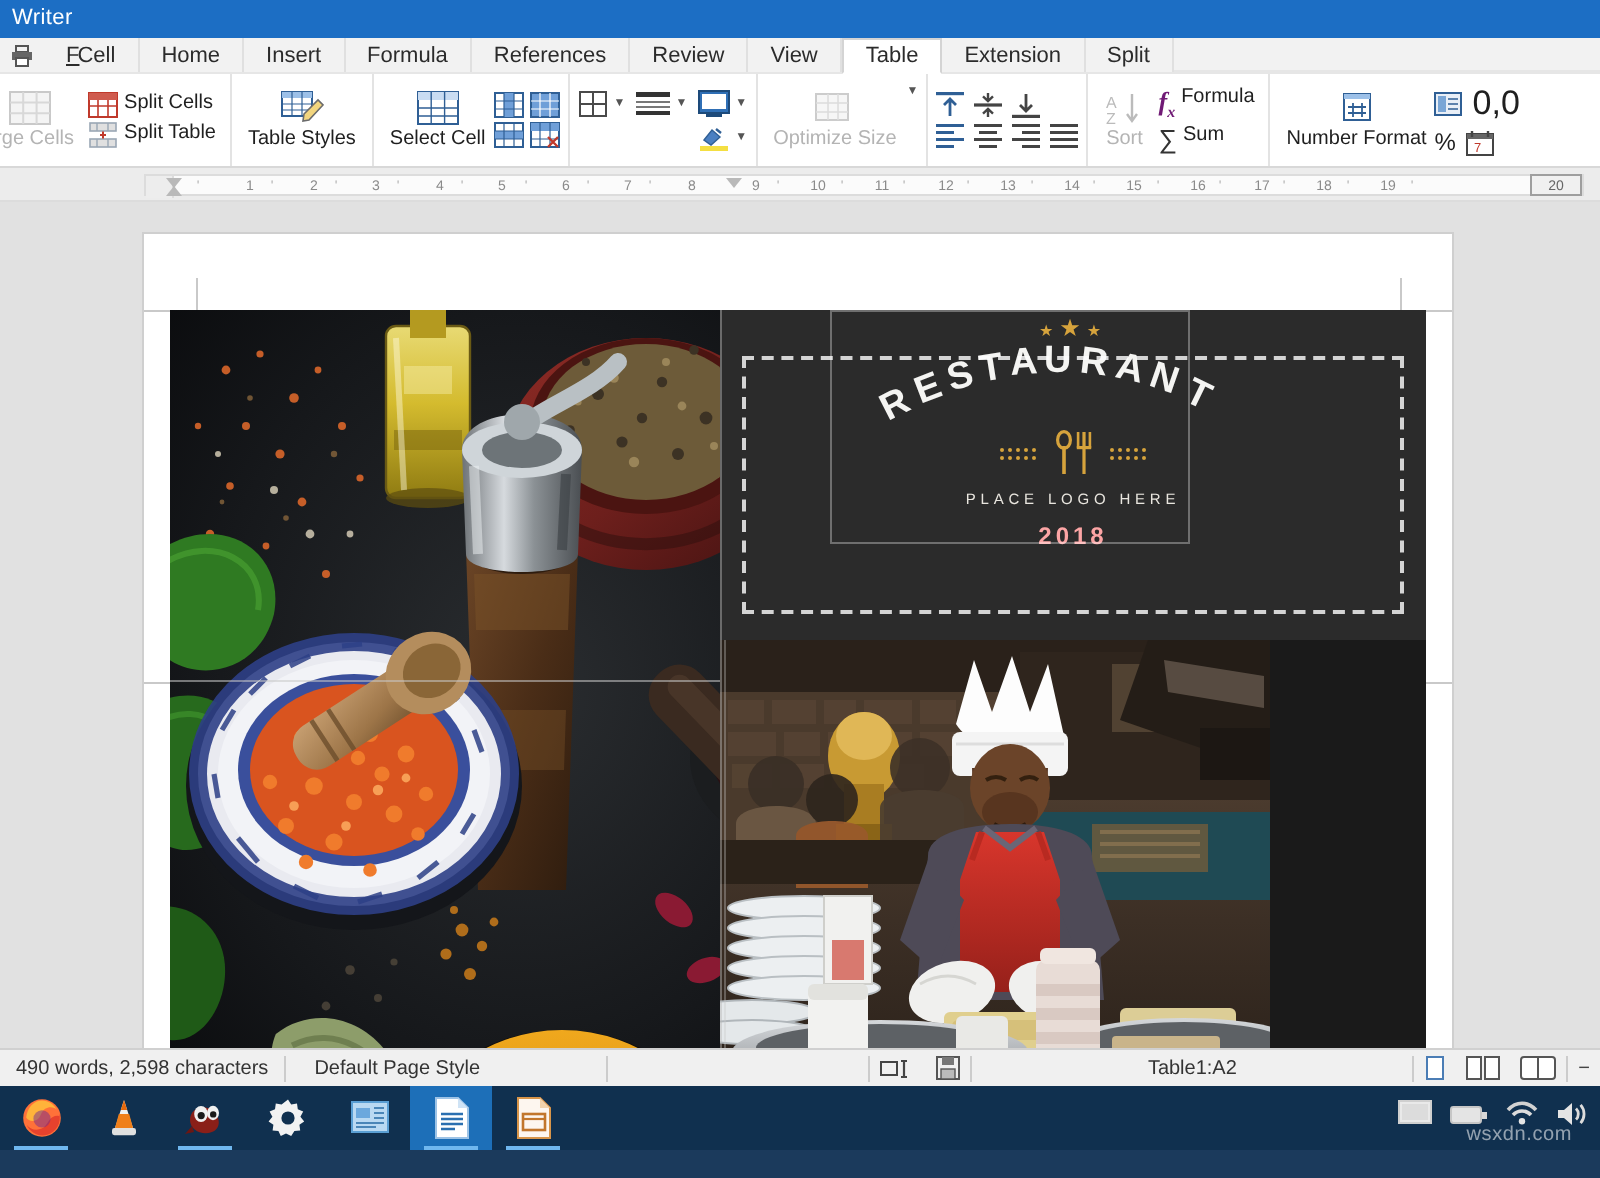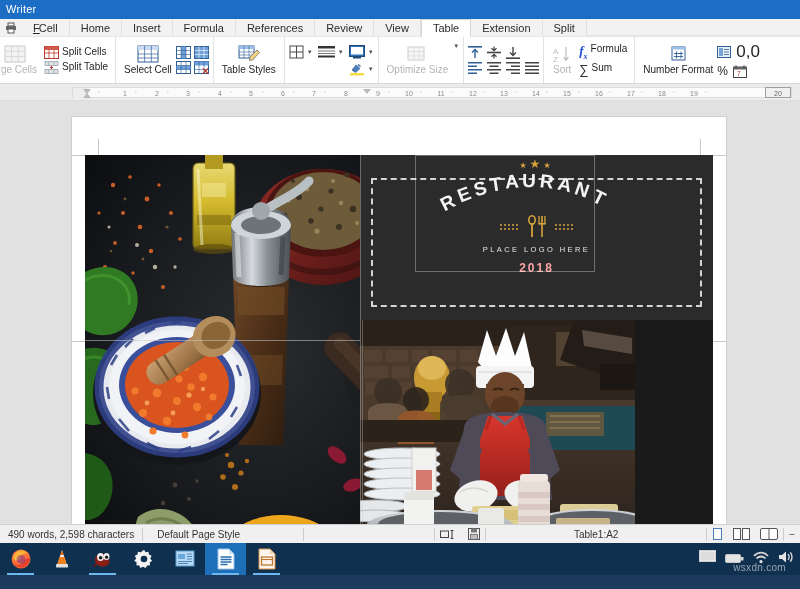--- a/index.html
+++ b/index.html
@@ -369,74 +369,74 @@
         </span>
         <span class="lbl">Split Table</span>
       </div>
     </div>
   </div>
 
   <div class="rgroup">
     <div class="rbig">
       <span class="gi">
         <svg width="22" height="18" viewBox="0 0 22 18">
-          <rect x="1" y="1" width="20" height="16" fill="#ffffff" stroke="#2f5f95"></rect>
-          <rect x="1" y="1" width="20" height="4" fill="#c9dcf2"></rect>
-          <path d="M1 9H21M1 13H21M7.6 1V17M14.3 1V17" stroke="#2f5f95" stroke-width="0.7"></path>
-        </svg>
-      </span>
-      <span class="lbl">Select Cell</span>
-    </div>
-    <div class="rcol" style="gap:2px">
-      <div style="display:flex;gap:3px">
-        <span class="gi">
-          <svg width="15" height="13" viewBox="0 0 15 13">
-            <rect x="0.5" y="0.5" width="14" height="12" fill="#fff" stroke="#2f5f95"></rect>
-            <rect x="5" y="0.5" width="5" height="12" fill="#6f9fd8"></rect>
-            <path d="M0.5 4.5H14.5M0.5 8.5H14.5M5 0.5V12.5M10 0.5V12.5" stroke="#2f5f95" stroke-width="0.6"></path>
-          </svg>
-        </span>
-        <span class="gi">
-          <svg width="15" height="13" viewBox="0 0 15 13">
-            <rect x="0.5" y="0.5" width="14" height="12" fill="#6f9fd8" stroke="#2f5f95"></rect>
-            <path d="M0.5 4.5H14.5M0.5 8.5H14.5M5 0.5V12.5M10 0.5V12.5" stroke="#fff" stroke-width="0.6"></path>
-          </svg>
-        </span>
-      </div>
-      <div style="display:flex;gap:3px">
-        <span class="gi">
-          <svg width="15" height="13" viewBox="0 0 15 13">
-            <rect x="0.5" y="0.5" width="14" height="12" fill="#fff" stroke="#2f5f95"></rect>
-            <rect x="0.5" y="4.5" width="14" height="4" fill="#6f9fd8"></rect>
-            <path d="M0.5 4.5H14.5M0.5 8.5H14.5M5 0.5V12.5M10 0.5V12.5" stroke="#2f5f95" stroke-width="0.6"></path>
-          </svg>
-        </span>
-        <span class="gi">
-          <svg width="15" height="13" viewBox="0 0 15 13">
-            <rect x="0.5" y="0.5" width="14" height="12" fill="#fff" stroke="#2f5f95"></rect>
-            <rect x="0.5" y="0.5" width="14" height="4" fill="#6f9fd8"></rect>
-            <path d="M0.5 8.5H14.5M5 0.5V12.5M10 0.5V12.5" stroke="#2f5f95" stroke-width="0.6"></path>
-            <path d="M9 7.5L14 12.5M14 7.5L9 12.5" stroke="#c0392b" stroke-width="1.2"></path>
-          </svg>
-        </span>
-      </div>
-    </div>
-  </div>
-
-  <div class="rgroup">
-    <div class="rbig">
-      <span class="gi">
-        <svg width="22" height="18" viewBox="0 0 22 18">
           <rect x="1" y="1" width="15" height="12" fill="#fff" stroke="#2f5f95"></rect>
           <rect x="1" y="1" width="15" height="3" fill="#9cc0e8"></rect>
           <path d="M1 7H16M1 10H16M6 1V13M11 1V13" stroke="#2f5f95" stroke-width="0.6"></path>
           <path d="M12 12L19 5l2.5 2.5L14.5 15l-3 .5z" fill="#f2d57e" stroke="#6b6b6b" stroke-width="0.8"></path>
         </svg>
       </span>
       <span class="lbl">Table Styles</span>
+    </div>
+  </div>
+
+  <div class="rgroup">
+    <div class="rbig">
+      <span class="gi">
+        <svg width="22" height="18" viewBox="0 0 22 18">
+          <rect x="1" y="1" width="20" height="16" fill="#ffffff" stroke="#2f5f95"></rect>
+          <rect x="1" y="1" width="20" height="4" fill="#c9dcf2"></rect>
+          <path d="M1 9H21M1 13H21M7.6 1V17M14.3 1V17" stroke="#2f5f95" stroke-width="0.7"></path>
+        </svg>
+      </span>
+      <span class="lbl">Select Cell</span>
+    </div>
+    <div class="rcol" style="gap:2px">
+      <div style="display:flex;gap:3px">
+        <span class="gi">
+          <svg width="15" height="13" viewBox="0 0 15 13">
+            <rect x="0.5" y="0.5" width="14" height="12" fill="#fff" stroke="#2f5f95"></rect>
+            <rect x="5" y="0.5" width="5" height="12" fill="#6f9fd8"></rect>
+            <path d="M0.5 4.5H14.5M0.5 8.5H14.5M5 0.5V12.5M10 0.5V12.5" stroke="#2f5f95" stroke-width="0.6"></path>
+          </svg>
+        </span>
+        <span class="gi">
+          <svg width="15" height="13" viewBox="0 0 15 13">
+            <rect x="0.5" y="0.5" width="14" height="12" fill="#6f9fd8" stroke="#2f5f95"></rect>
+            <path d="M0.5 4.5H14.5M0.5 8.5H14.5M5 0.5V12.5M10 0.5V12.5" stroke="#fff" stroke-width="0.6"></path>
+          </svg>
+        </span>
+      </div>
+      <div style="display:flex;gap:3px">
+        <span class="gi">
+          <svg width="15" height="13" viewBox="0 0 15 13">
+            <rect x="0.5" y="0.5" width="14" height="12" fill="#fff" stroke="#2f5f95"></rect>
+            <rect x="0.5" y="4.5" width="14" height="4" fill="#6f9fd8"></rect>
+            <path d="M0.5 4.5H14.5M0.5 8.5H14.5M5 0.5V12.5M10 0.5V12.5" stroke="#2f5f95" stroke-width="0.6"></path>
+          </svg>
+        </span>
+        <span class="gi">
+          <svg width="15" height="13" viewBox="0 0 15 13">
+            <rect x="0.5" y="0.5" width="14" height="12" fill="#fff" stroke="#2f5f95"></rect>
+            <rect x="0.5" y="0.5" width="14" height="4" fill="#6f9fd8"></rect>
+            <path d="M0.5 8.5H14.5M5 0.5V12.5M10 0.5V12.5" stroke="#2f5f95" stroke-width="0.6"></path>
+            <path d="M9 7.5L14 12.5M14 7.5L9 12.5" stroke="#c0392b" stroke-width="1.2"></path>
+          </svg>
+        </span>
+      </div>
     </div>
   </div>
 
   <div class="rgroup">
     <div class="rcol" style="gap:3px">
       <div style="display:flex;align-items:center;gap:2px">
         <span class="gi">
           <svg width="15" height="14" viewBox="0 0 15 14">
             <rect x="1" y="1" width="13" height="12" fill="none" stroke="#4a4a4a" stroke-width="1"></rect>
             <path d="M1 7H14M7.5 1V13" stroke="#4a4a4a" stroke-width="1"></path>
@@ -552,21 +552,21 @@
         <svg width="20" height="17" viewBox="0 0 20 17">
           <text x="1" y="8" font-size="8" fill="#bbb" font-family="Liberation Sans">A</text>
           <text x="1" y="16" font-size="8" fill="#bbb" font-family="Liberation Sans">Z</text>
           <path d="M14 1v13M11.5 11L14 14.5l2.5-3.5" stroke="#bbb" stroke-width="1.2" fill="none"></path>
         </svg>
       </span>
       <span class="lbl">Sort</span>
     </div>
     <div class="rcol">
       <div class="ritem">
-        <span class="gi" style="color:#1d4ed8;font-style:italic;font-family:'Liberation Serif',serif;font-size:13px;font-weight:bold">f<sub style="font-size:8px">x</sub></span>
+        <span class="gi" style="color:#701a75;font-style:italic;font-family:'Liberation Serif',serif;font-size:13px;font-weight:bold">f<sub style="font-size:8px">x</sub></span>
         <span class="lbl">Formula</span>
       </div>
       <div class="ritem">
         <span class="gi" style="font-size:13px;color:#333">∑</span>
         <span class="lbl">Sum</span>
       </div>
     </div>
   </div>
 
   <div class="rgroup noborder">

